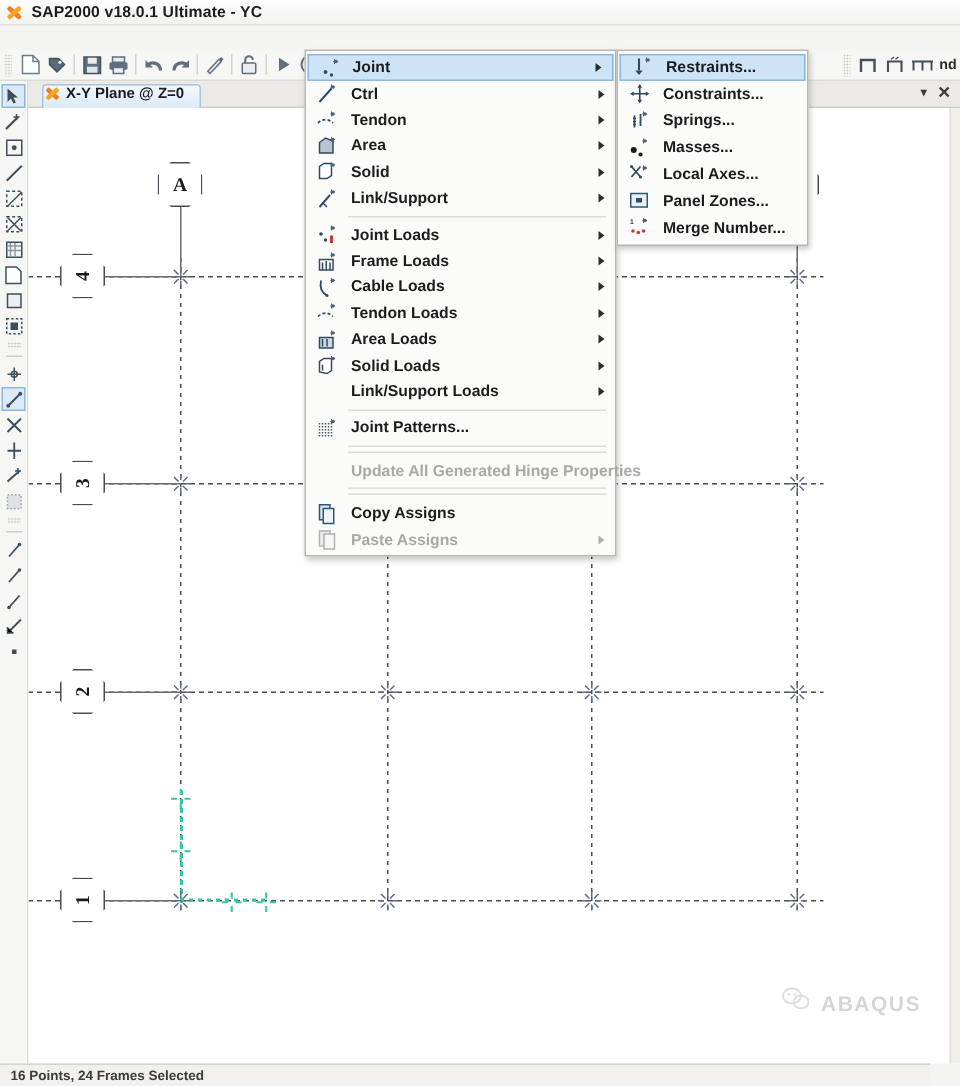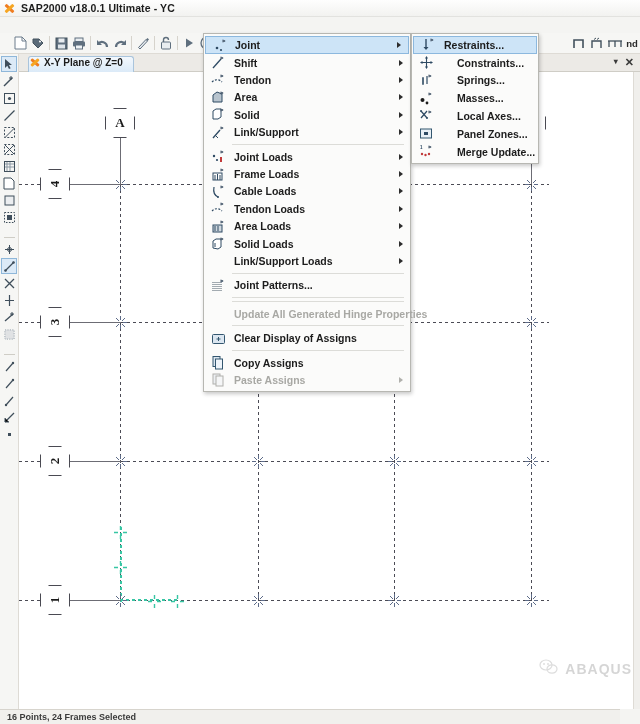--- a/index.html
+++ b/index.html
@@ -163,34 +163,34 @@
     color:#4f6072;
   }
   .msep { height:1px; background:#dcdcd8; margin:3px 6px 3px 28px; }
 
   .submenu {
     position:absolute; left:411px; top:33px; width:128px;
     background:#fbfbfa; border:1px solid #b7b7b2;
     box-shadow: 1px 2px 4px rgba(0,0,0,.22);
     padding:2px 0; z-index:90;
   }
-  .submenu .mrow { padding-left:45px; height:17.8px; }
+  .submenu .mrow { padding-left:30px; height:17.8px; }
   .submenu .mrow.hl { padding-left:30px;text-align:right; }
 
   
   .statusbar {
     position:absolute; left:0; top:709px; width:620px; height:15px;
     background:#f1f0ed; border-top:1px solid #d7d4cd;
     display:flex; align-items:center; padding-left:7px;
   }
   .status-text { font-size:9px; color:#3b3b3b; white-space:nowrap; }
 
   
   .watermark {
-    position:absolute; right:8px; bottom:30px;
+    position:absolute; right:26px; bottom:30px;
     display:flex; align-items:center; gap:7px; opacity:.30;
   }
   .watermark .wm-text { font-size:14px; color:#777; letter-spacing:1px; }
   .watermark .wm-icon { color:#888; }
   .right-edge {
     position:absolute; right:0; top:72px; width:7px; height:637px;
     background:#f0efec; border-left:1px solid #dedbd5;
   }
 </style>
 </head>
@@ -597,21 +597,21 @@
         <span class="arrow"></span>
       </div>
       <div class="mrow">
         <span class="mico">
           <svg width="15" height="15" viewBox="0 0 15 15">
             <path d="M2 13 10 4" stroke="#2e4a63" stroke-width="1.3"></path>
             <circle cx="11" cy="3" r="1.1" fill="#4f6072"></circle>
             <path d="M10 1.4v3.2M9.2 3h3.2" stroke="#4f6072" stroke-width=".7"></path>
           </svg>
         </span>
-        <span>Shift</span>
+        <span>Ctrl</span>
         <span class="arrow"></span>
       </div>
       <div class="mrow">
         <span class="mico">
           <svg width="15" height="15" viewBox="0 0 15 15">
             <path d="M1 9c3-3 7-3 10 0" fill="none" stroke="#2e4a63" stroke-width="1.2" stroke-dasharray="2 1.5"></path>
             <circle cx="11" cy="3" r="1.1" fill="#4f6072"></circle>
             <path d="M10 1.4v3.2M9.2 3h3.2" stroke="#4f6072" stroke-width=".7"></path>
           </svg>
         </span>
@@ -765,29 +765,20 @@
           </svg>
         </span>
         <span>Joint Patterns...</span>
       </div>
       <div class="msep"></div>
       <div class="msep"></div>
       <div class="mrow dis">
         <span>Update All Generated Hinge Properties</span>
       </div>
       <div class="msep"></div>
-      <div class="mrow">
-        <span class="mico">
-          <svg width="15" height="15" viewBox="0 0 15 15">
-            <rect x="1.5" y="3.5" width="12" height="9" rx="1" fill="#dbe6f0" stroke="#33566f"></rect>
-            <path d="M5.5 8h4M7.5 6v4" stroke="#33566f"></path>
-          </svg>
-        </span>
-        <span>Clear Display of Assigns</span>
-      </div>
       <div class="msep"></div>
       <div class="mrow">
         <span class="mico">
           <svg width="15" height="15" viewBox="0 0 15 15">
             <rect x="2" y="1.5" width="7" height="10" fill="#dbe6f0" stroke="#33566f"></rect>
             <rect x="4.5" y="4" width="7" height="10" fill="#eef4fa" stroke="#33566f"></rect>
           </svg>
         </span>
         <span>Copy Assigns</span>
       </div>
@@ -871,21 +862,21 @@
         <span class="mico">
           <svg width="15" height="15" viewBox="0 0 15 15">
             <text x="1" y="5" font-size="4.5" fill="#2e4a63" font-family="sans-serif">1</text>
             <circle cx="3" cy="10" r="1.2" fill="#c23a3a"></circle>
             <circle cx="6.5" cy="11" r="1.2" fill="#c23a3a"></circle>
             <circle cx="10" cy="10" r="1.2" fill="#c23a3a"></circle>
             <circle cx="11" cy="3" r="1.1" fill="#4f6072"></circle>
             <path d="M10 1.4v3.2M9.2 3h3.2" stroke="#4f6072" stroke-width=".7"></path>
           </svg>
         </span>
-        <span>Merge Update...</span>
+        <span>Merge Number...</span>
       </div>
     </div>
 
   <div class="statusbar">
     <span class="status-text">16 Points, 24 Frames Selected</span>
   </div>
 
 </div>
 
 </body></html>

